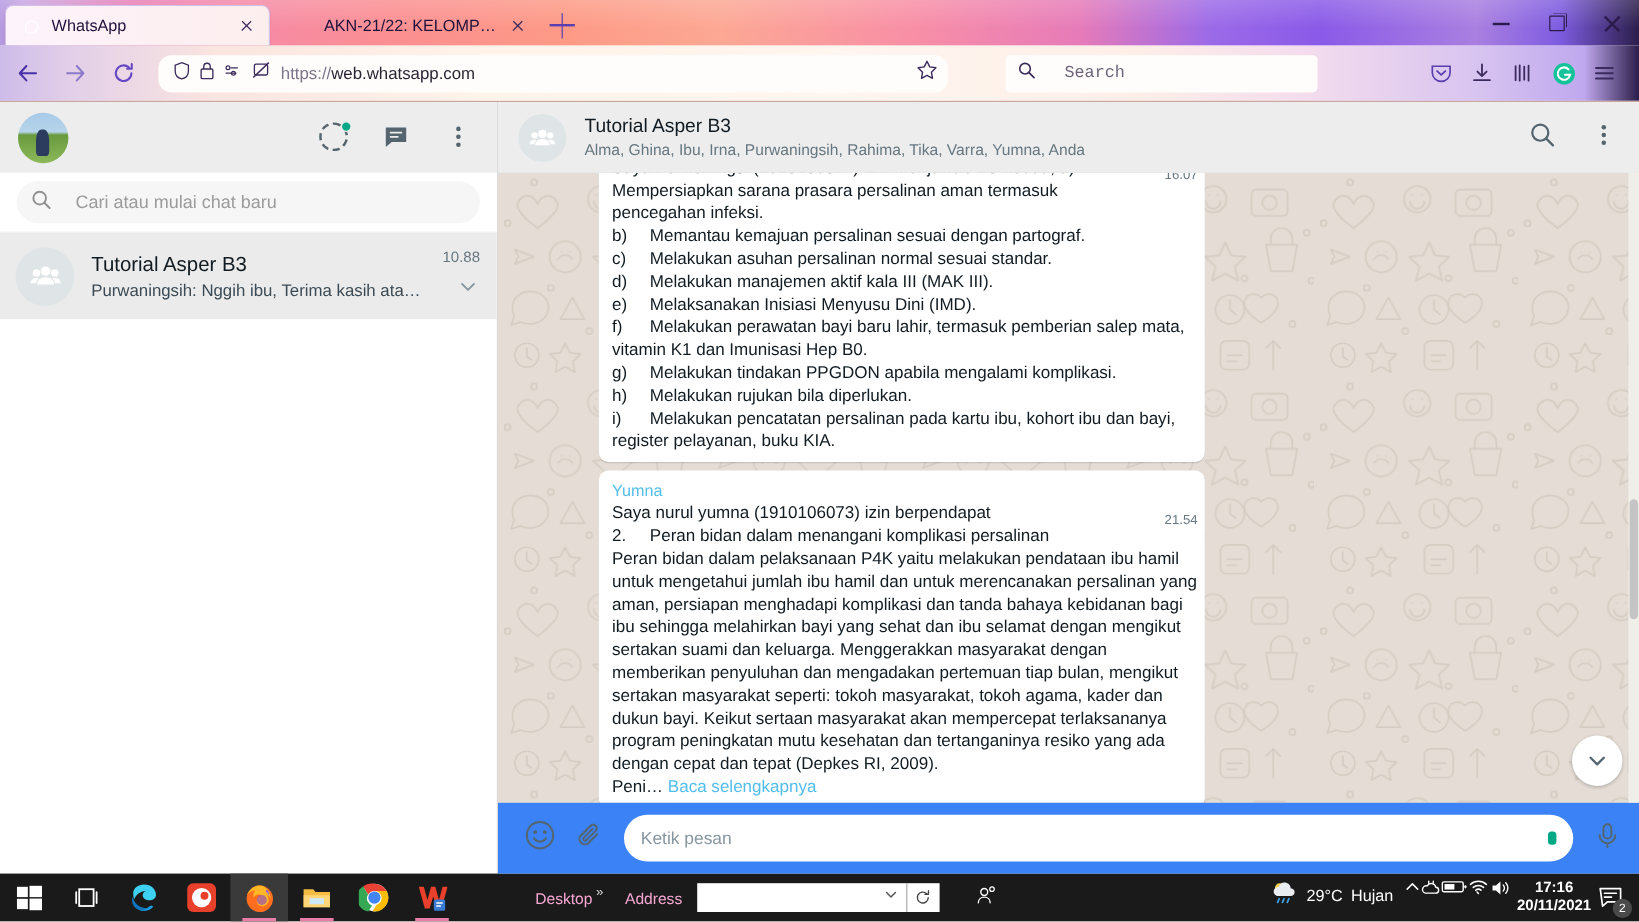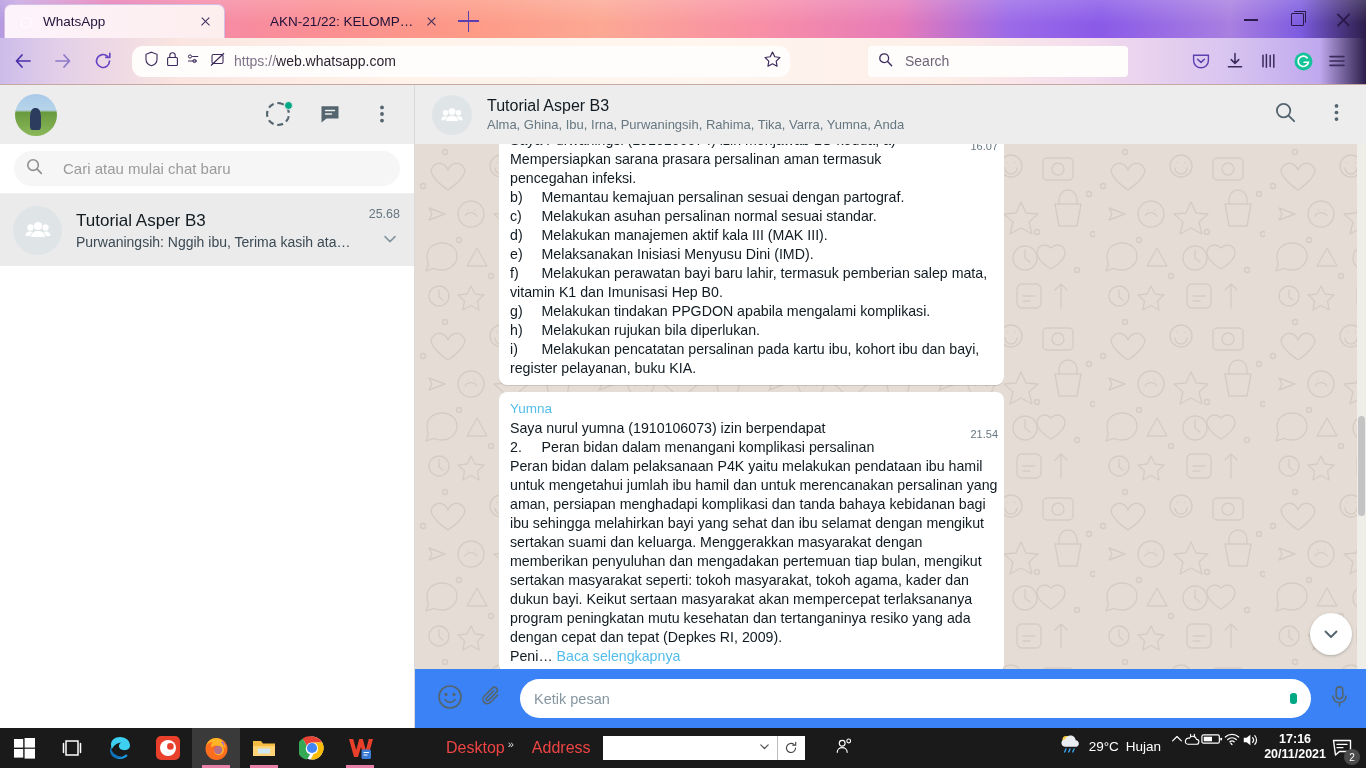--- a/index.html
+++ b/index.html
@@ -114,22 +114,23 @@
     flex: 1; height: 31px; margin: 0 10px 0 12px;
     background: #fffdfb; border-radius: 11px;
     display: flex; align-items: center; padding: 0 8px;
     max-width: 658px;
   }
   .url-icons { display: flex; align-items: center; gap: 7px; margin-right: 8px; margin-left: 4px; }
   .url-text { font-size: 14px; color: #2b2432; }
   .url-text .dim { color: #7d7489; }
   .searchbar {
     width: 260px; height: 31px; background: #fffdfb; border-radius: 4px;
-    display: flex; align-items: center; padding: 0 10px; gap: 12px;
-    margin-left: 68px;
+    display: flex; align-items: center; padding: 0 10px; gap: 24px;
+    margin-left: 38px;
+    font-family: Liberation Mono, monospace;
   }
   .search-ph { font-size: 14px; color: #6d6478; }
   .navright { display: flex; align-items: center; gap: 4px; margin-left: auto; margin-right: 14px; }
   .navicon { width: 30px; height: 30px; position: relative; }
   .navicon svg { position: absolute; left: 5px; top: 5px; }
 
   
   .wa { position: absolute; top: 85px; left: 0; width: 1366px; height: 643px; background: #d9dbd4; display: flex; }
 
   .sidebar { width: 415px; height: 100%; background: #fff; display: flex; flex-direction: column; border-right: 1px solid #dadada; }
@@ -230,21 +231,21 @@
   
   .taskbar {
     position: absolute; left: 0; bottom: 0; width: 1366px; height: 40px;
     background: #1a1a1a; display: flex; align-items: center; color: #fff;
   }
   .tb-left { display: flex; align-items: center; height: 40px; }
   .tb-btn { width: 48px; height: 40px; display: flex; align-items: center; justify-content: center; position: relative; cursor: pointer; }
   .tb-btn.active { background: #3a3a3a; }
   .tb-underline { position: absolute; bottom: 0; left: 10px; width: 28px; height: 3px; background: #e87fa8; }
   .tb-mid { display: flex; align-items: center; gap: 0; margin-left: 62px; }
-  .tb-lbl { font-size: 16px; color: #ef4444; }
+  .tb-lbl { font-size: 13px; color: #f9a8d4; }
   .addr-input {
     width: 175px; height: 24px; background: #fff; border-right: 1px solid #bbb;
     display: flex; align-items: center; justify-content: flex-end; padding-right: 6px;
   }
   .addr-refresh { width: 27px; height: 24px; background: #fff; display: flex; align-items: center; justify-content: center; }
   .tb-right { margin-left: auto; display: flex; align-items: flex-start; padding-right: 8px; }
   .weather { display: flex; align-items: center; gap: 7px; }
   .weather-txt { font-size: 13.5px; }
   .clock { display: flex; flex-direction: column; align-items: center; line-height: 15px; font-size: 12.5px; font-weight: bold; }
   .notif { position: relative; width: 32px; height: 32px; display: flex; align-items: center; justify-content: center; }
@@ -426,21 +427,21 @@
                 <path d="M7 21c0-3.5 3.1-6 7-6s7 2.5 7 6z" fill="#fff"></path>
                 <path d="M1.5 20c0-2.6 2-4.4 4.6-4.4 1 0 1.9.25 2.6.7C7 17.3 6.2 18.6 6.1 20z" fill="#fff"></path>
                 <path d="M26.5 20c0-2.6-2-4.4-4.6-4.4-1 0-1.9.25-2.6.7 1.7 1 2.5 2.3 2.6 3.7z" fill="#fff"></path>
               </svg>
           </div>
           <div class="chat-mid">
             <span class="chat-title">Tutorial Asper B3</span>
             <span class="chat-prev">Purwaningsih: Nggih ibu, Terima kasih atas m...</span>
           </div>
           <div class="chat-right">
-            <span class="chat-time">25.68</span>
+            <span class="chat-time">10.88</span>
             <span>
               <svg width="20" height="20" viewBox="0 0 20 20">
                   <path d="M5 7.6 10 12.6l5-5" stroke="#8696a0" stroke-width="1.6" fill="none" stroke-linecap="round" stroke-linejoin="round"></path>
                 </svg>
             </span>
           </div>
         </div>
       </div>
     </div>
 

